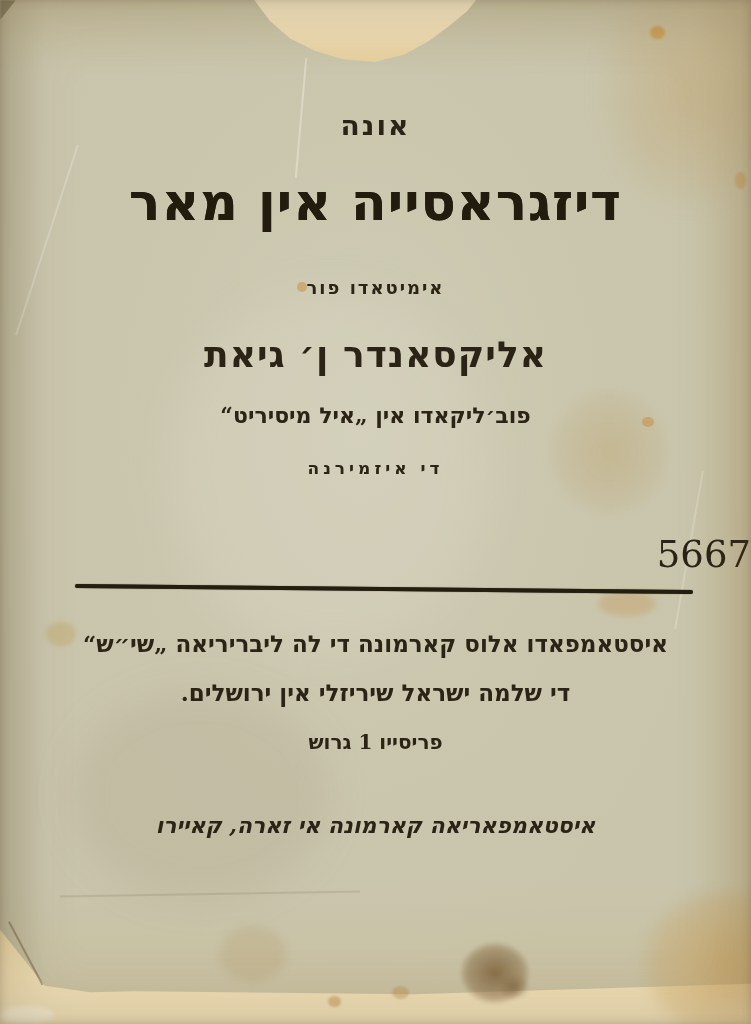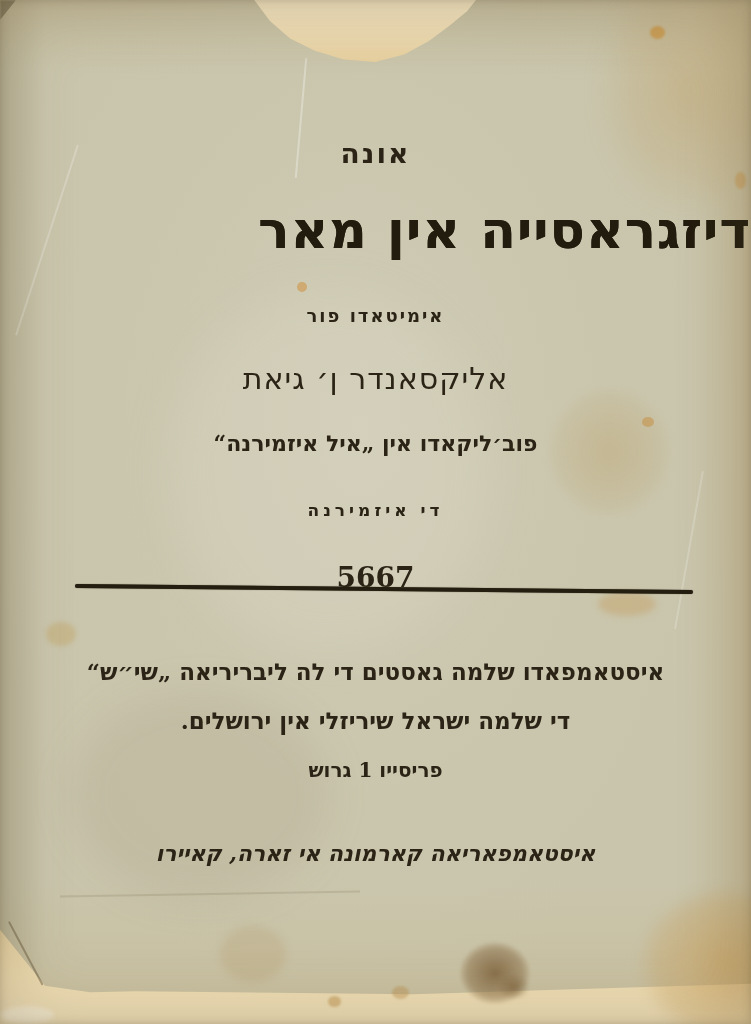--- a/index.html
+++ b/index.html
@@ -76,31 +76,31 @@
   .stain-backing-a{left:328px;top:996px;width:13px;height:11px;background:rgba(184,138,66,.45);filter:blur(1px);z-index:5;}
   .stain-backing-b{left:392px;top:986px;width:17px;height:13px;background:rgba(184,138,66,.38);filter:blur(1px);z-index:5;}
   .patch-light{left:170px;top:290px;width:320px;height:360px;background:rgba(232,230,208,.18);filter:blur(22px);}
   .patch-dark{left:70px;top:690px;width:260px;height:210px;background:rgba(148,138,104,.14);filter:blur(18px);}
   .crease{position:absolute;z-index:2;pointer-events:none;background:rgba(255,255,255,.30);}
   .crease-1{left:300px;top:58px;width:1.5px;height:120px;transform:rotate(5deg);}
   .crease-2{left:46px;top:140px;width:1.5px;height:200px;transform:rotate(18deg);background:rgba(255,255,255,.22);}
   .crease-3{left:60px;top:893px;width:300px;height:1.5px;transform:rotate(-1deg);background:rgba(92,78,50,.14);}
   .crease-4{left:688px;top:470px;width:1.5px;height:160px;transform:rotate(10deg);background:rgba(255,255,255,.20);}
   
-  .content{position:absolute;inset:0;z-index:6;color:#2b2416;margin-top:28px;}
+  .content{position:absolute;inset:0;z-index:6;color:#2b2416;}
   .tline{position:absolute;left:0;width:100%;text-align:center;line-height:1.15;
     font-family:"DejaVu Serif","DejaVu Sans",serif;}
   .pretitle{top:110px;font-size:28px;font-weight:bold;letter-spacing:2px;}
   .main-title{top:172px;font-size:52px;font-weight:bold;color:#221c0e;
-    text-shadow:0 0 .6px #221c0e;letter-spacing:1px;text-align:right;}
+    text-shadow:0 0 .6px #221c0e;letter-spacing:1px;}
   .byline-intro{top:278px;font-size:18px;font-weight:bold;letter-spacing:2px;}
-  .author{top:334px;font-size:30px;font-weight:normal;letter-spacing:1px;}
+  .author{top:334px;font-size:36px;font-weight:bold;letter-spacing:1px;}
   .published-in{top:403px;font-size:22px;font-weight:bold;}
-  .place{top:473px;font-size:17px;font-weight:bold;letter-spacing:4px;}
-  .year{top:534px;font-size:28px;font-weight:bold;font-family:"DejaVu Serif","Liberation Serif",serif;}
+  .place{top:459px;font-size:17px;font-weight:bold;letter-spacing:4px;}
+  .year{top:534px;font-size:37px;font-weight:normal;font-family:"DejaVu Serif","Liberation Serif",serif;text-align:right;}
   .rule-divider{position:absolute;left:75px;top:584px;width:618px;height:3.5px;z-index:6;
     background:#241e10;border-radius:2px;transform:rotate(.55deg);transform-origin:left center;
     box-shadow:0 0 1px rgba(36,30,16,.8);}
   .imprint-1{top:631px;font-size:23px;font-weight:bold;}
   .imprint-2{top:680px;font-size:23px;font-weight:bold;}
   .price{top:731px;font-size:20px;font-weight:bold;}
   .printer{top:813px;font-size:22px;font-weight:bold;font-style:italic;}
 </style>
 </head>
 <body>
@@ -132,24 +132,24 @@
   <div class="stain stain-dark-bottom"></div>
   <div class="stain stain-dark-bottom2"></div>
   <div class="stain stain-backing-a"></div>
   <div class="stain stain-backing-b"></div>
 
   <div class="content" dir="rtl">
     <div class="tline pretitle">אונה</div>
     <div class="tline main-title">דיזגראסייה אין מאר</div>
     <div class="tline byline-intro">אימיטאדו פור</div>
     <div class="tline author">אליקסאנדר ן׳ גיאת</div>
-    <div class="tline published-in">פוב׳ליקאדו אין „איל איזמירנה“</div>
+    <div class="tline published-in">פוב׳ליקאדו אין „איל מיסיריט“</div>
     <div class="tline place">די איזמירנה</div>
     <div class="tline year">5667</div>
-    <div class="tline imprint-1">איסטאמפאדו שלמה גאסטים די לה ליבריריאה „שי״ש“</div>
+    <div class="tline imprint-1">איסטאמפאדו אלוס קארמונה די לה ליבריריאה „שי״ש“</div>
     <div class="tline imprint-2">די שלמה ישראל שיריזלי אין ירושלים.</div>
     <div class="tline price">פריסייו 1 גרוש</div>
     <div class="tline printer">איסטאמפאריאה קארמונה אי זארה, קאיירו</div>
   </div>
   <div class="rule-divider"></div>
 
   <div class="vignette"></div>
 </div>
 
 </body></html>

